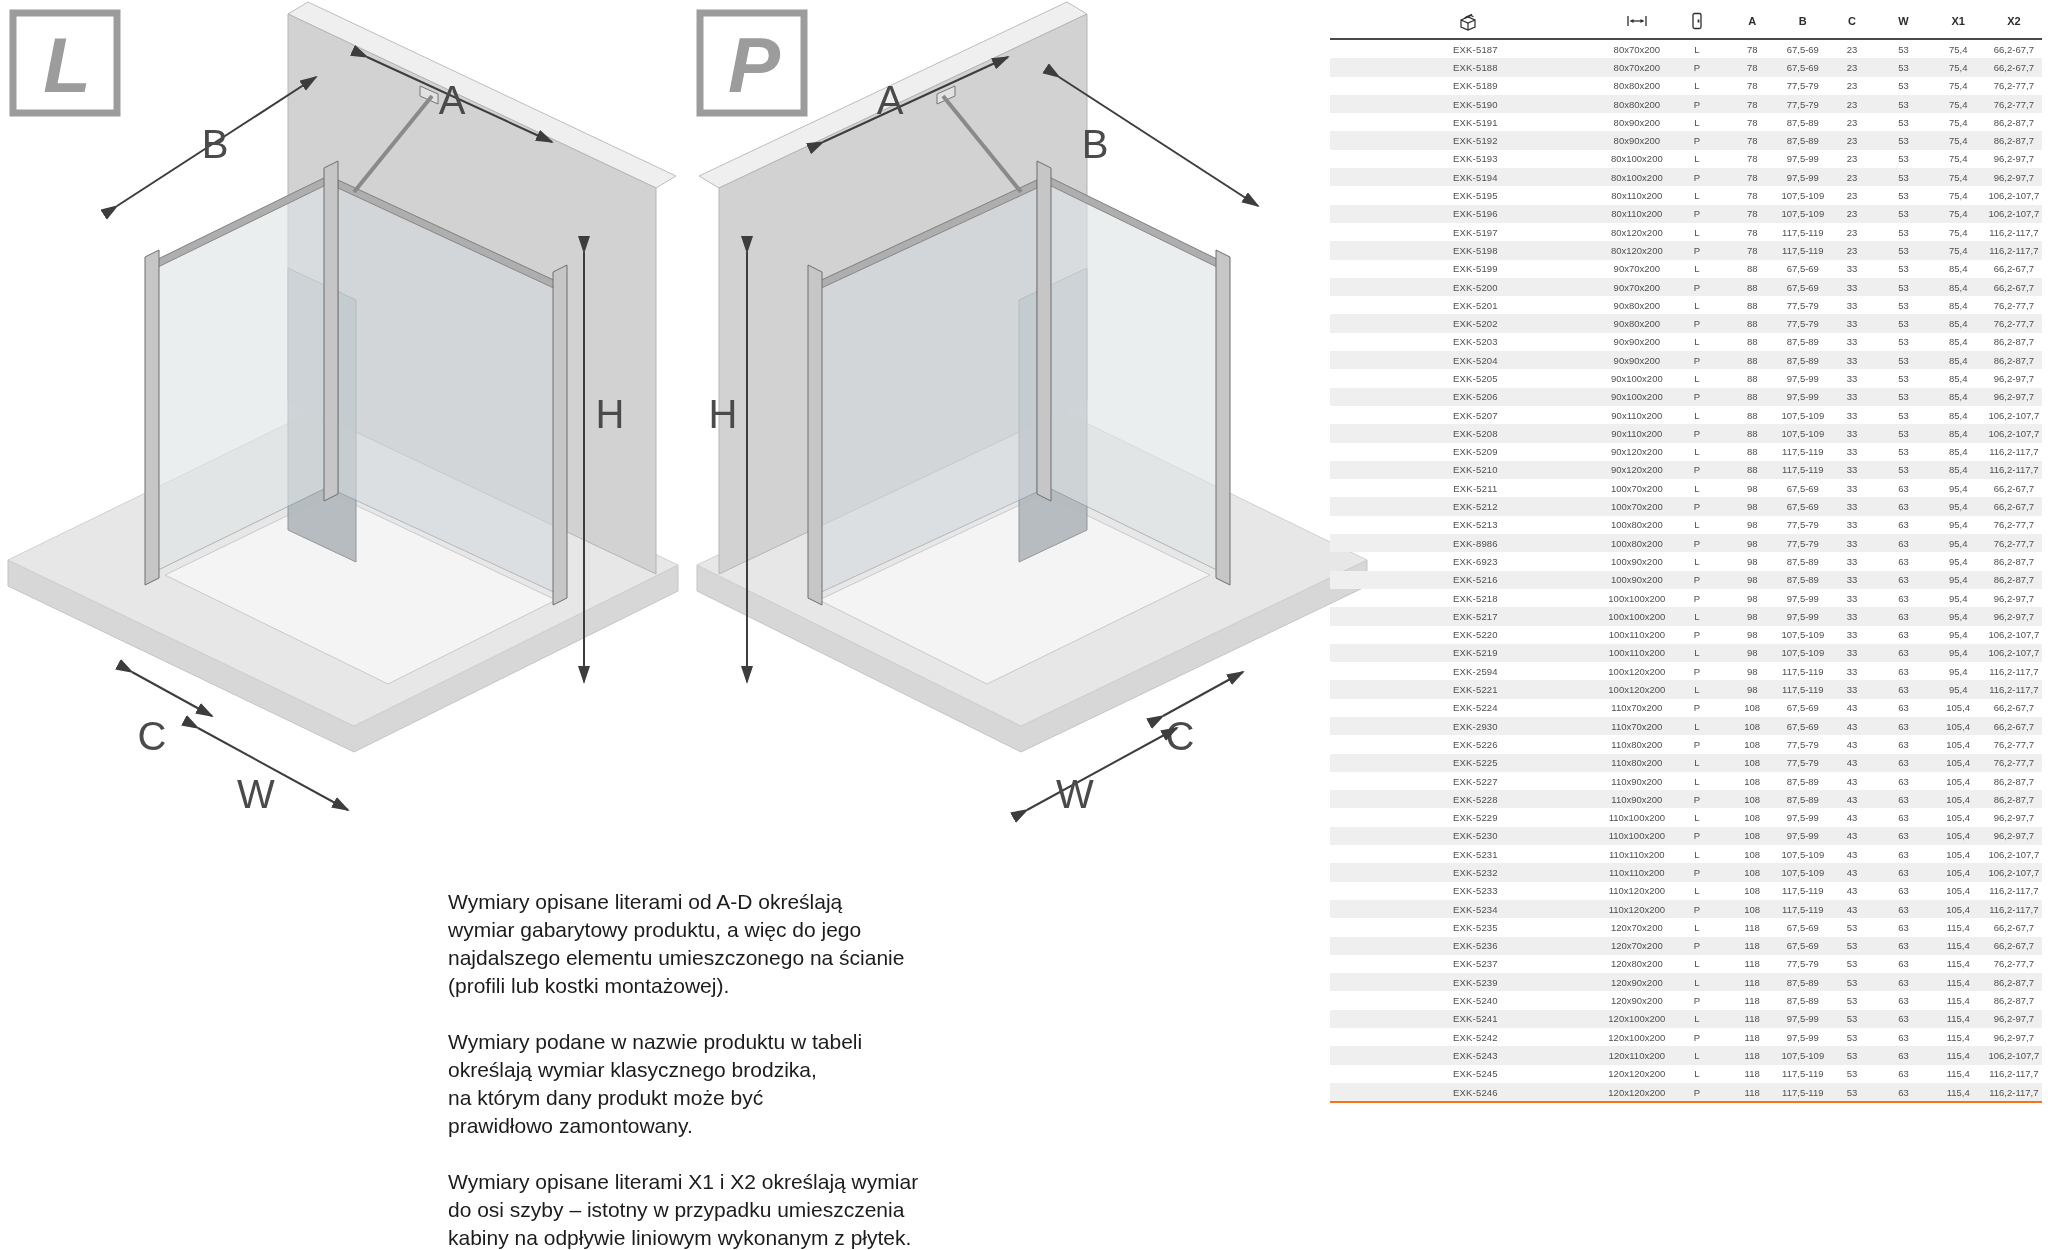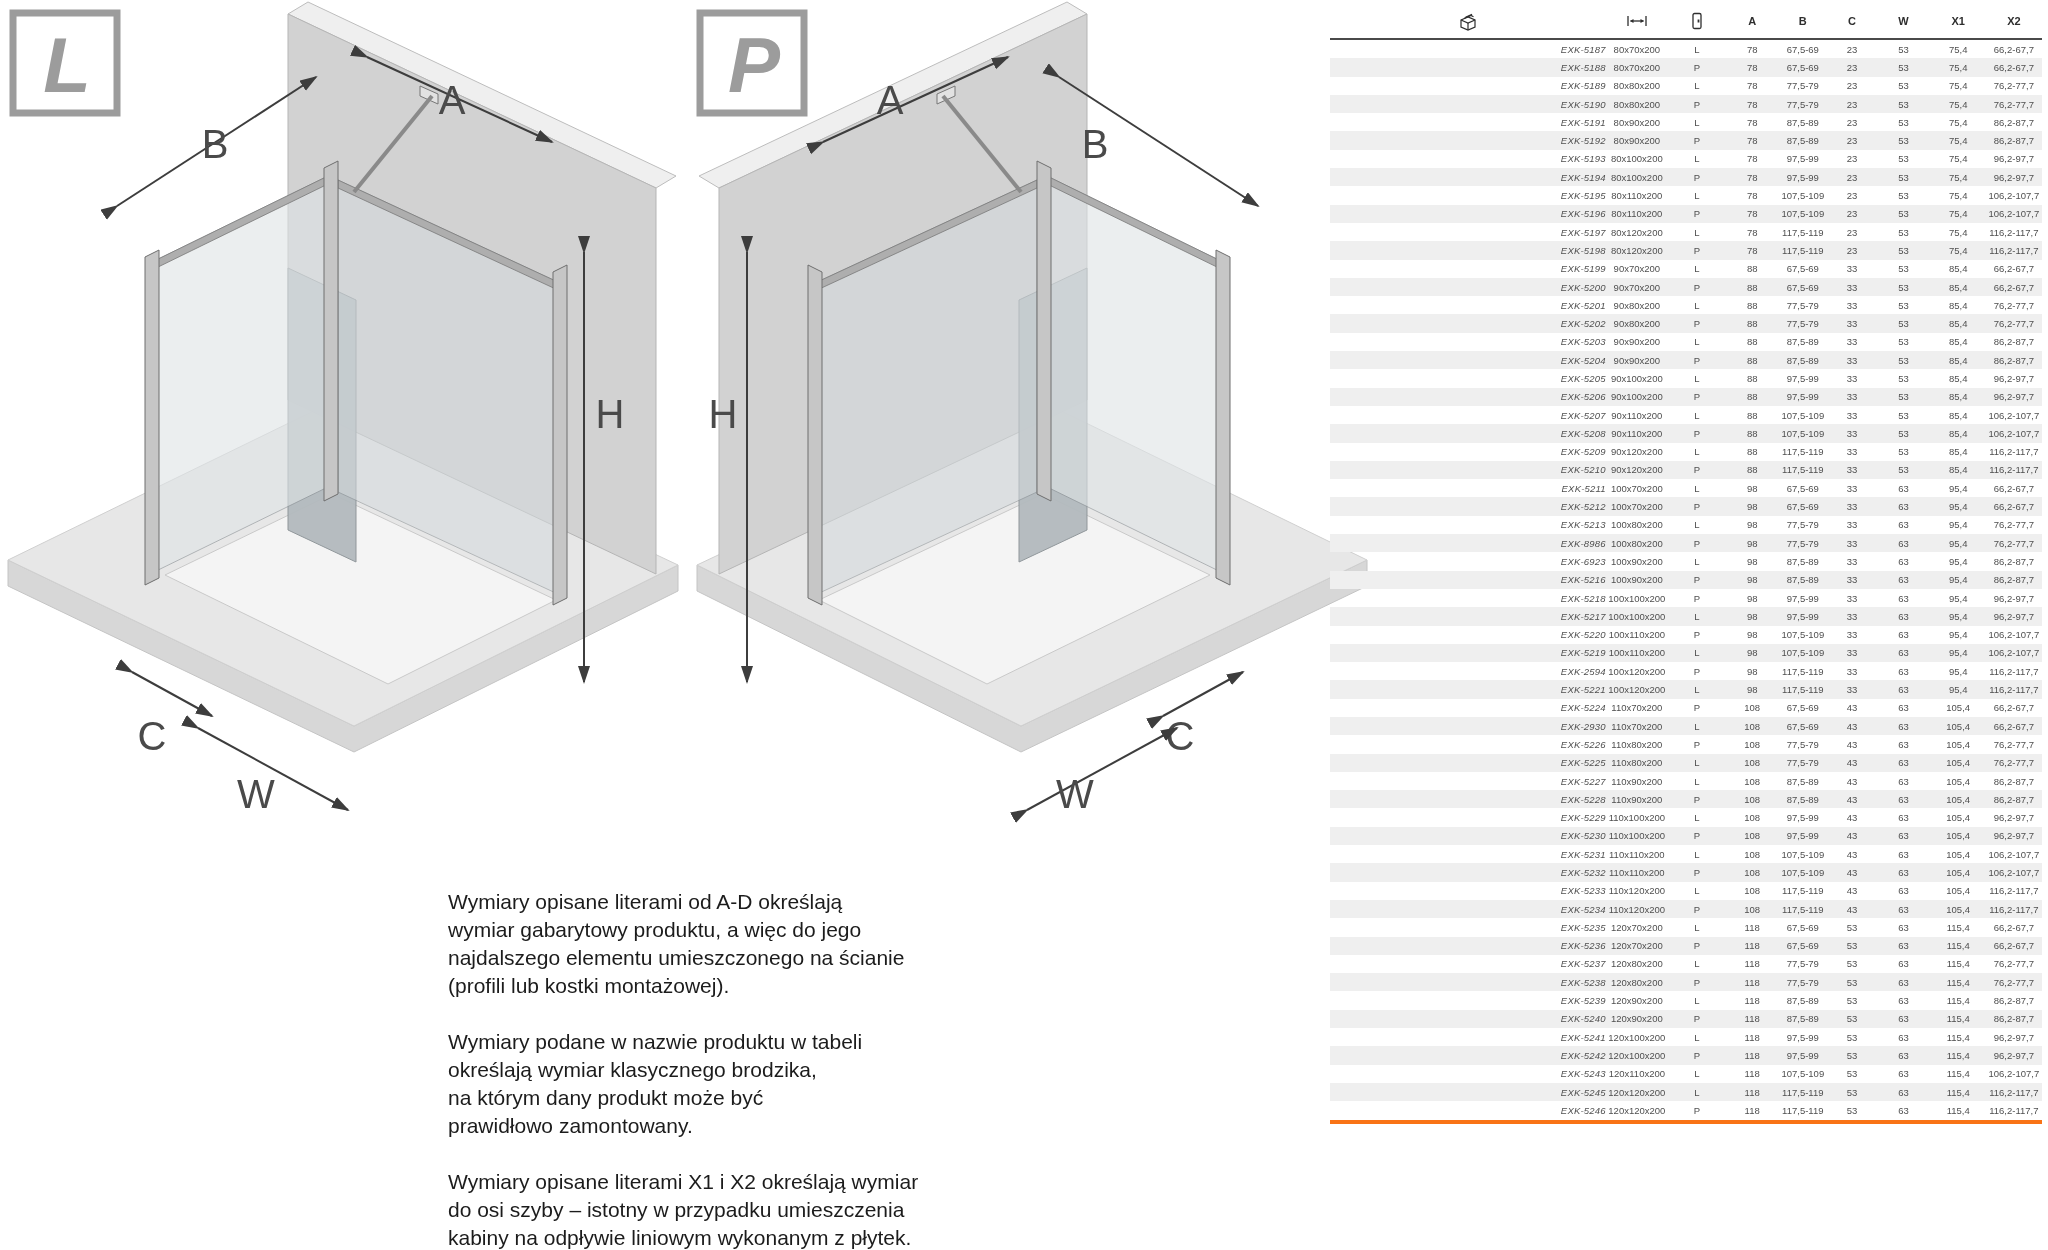--- a/index.html
+++ b/index.html
@@ -21,23 +21,23 @@
   table{border-collapse:collapse;table-layout:fixed;width:712px;}
   thead th{
     height:34px;vertical-align:middle;text-align:center;
     font-size:11px;font-weight:600;color:#2e2e2e;padding:0;
     border-bottom:2px solid #4a4a4a;
   }
   tbody td{
     height:18.3px;padding:0;font-size:9.5px;color:#4f4f4f;
     text-align:center;white-space:nowrap;overflow:hidden;
   }
-  tbody td.code{text-align:right;padding-left:15px;letter-spacing:.2px;font-style:italic;}
+  tbody td.code{text-align:center;padding-left:15px;letter-spacing:.2px;}
   tbody tr:nth-child(even){background:#efefef;}
-  tbody tr:last-child td{border-bottom:4px solid #f97316;}
+  tbody tr:last-child td{border-bottom:2px solid #f97316;}
   th svg{display:block;margin:0 auto;}
 </style>
 </head>
 <body>
 
 <svg id="diagram-l" class="diagram" viewBox="0 0 690 900">
     <defs>
       <marker id="L-ah" markerWidth="10" markerHeight="10" refX="8" refY="3" orient="auto" markerUnits="strokeWidth">
         <path d="M0,0 L9,3 L0,6 Z" fill="#3d3d3d"></path>
       </marker>
@@ -723,31 +723,20 @@
           <td>120x80x200</td>
           <td>L</td>
           <td>118</td>
           <td>77,5-79</td>
           <td>53</td>
           <td>63</td>
           <td>115,4</td>
           <td>76,2-77,7</td>
         </tr>
         <tr>
-          <td class="code">EXK-5238</td>
-          <td>120x80x200</td>
-          <td>P</td>
-          <td>118</td>
-          <td>77,5-79</td>
-          <td>53</td>
-          <td>63</td>
-          <td>115,4</td>
-          <td>76,2-77,7</td>
-        </tr>
-        <tr>
           <td class="code">EXK-5239</td>
           <td>120x90x200</td>
           <td>L</td>
           <td>118</td>
           <td>87,5-89</td>
           <td>53</td>
           <td>63</td>
           <td>115,4</td>
           <td>86,2-87,7</td>
         </tr>

